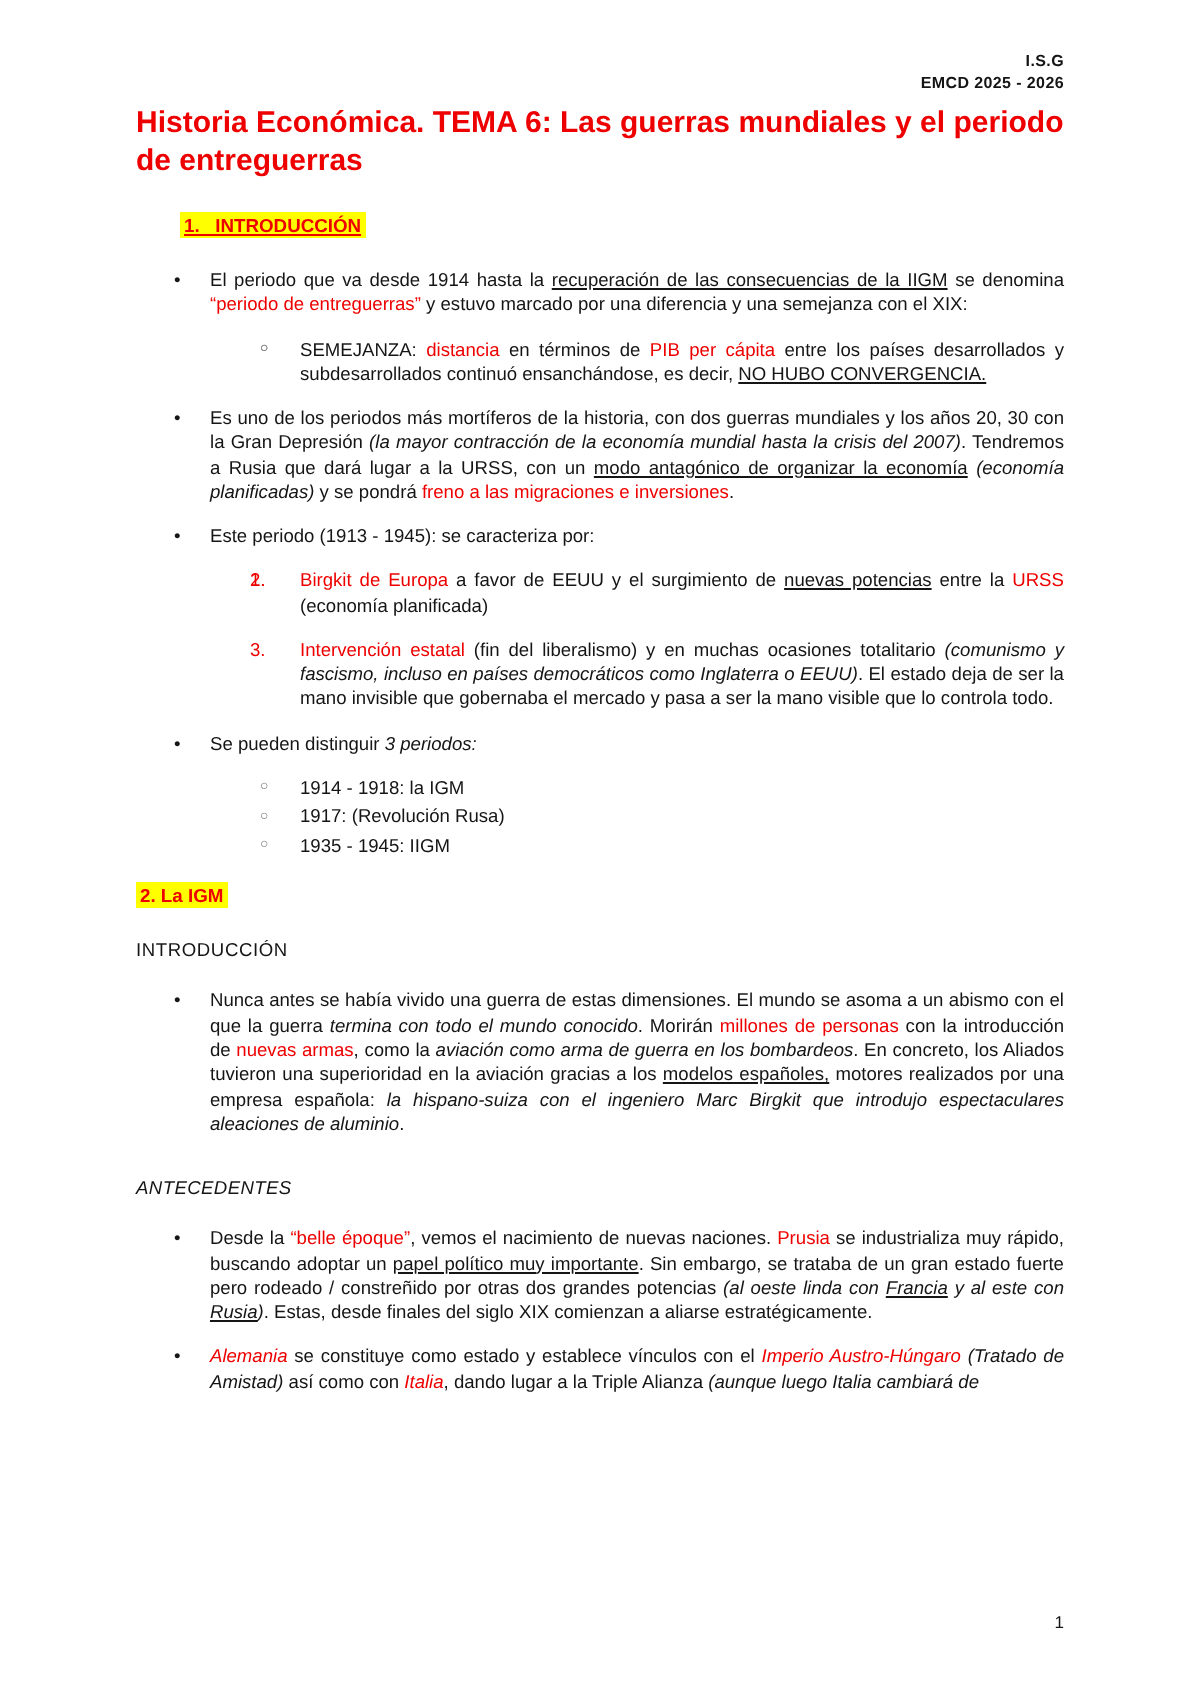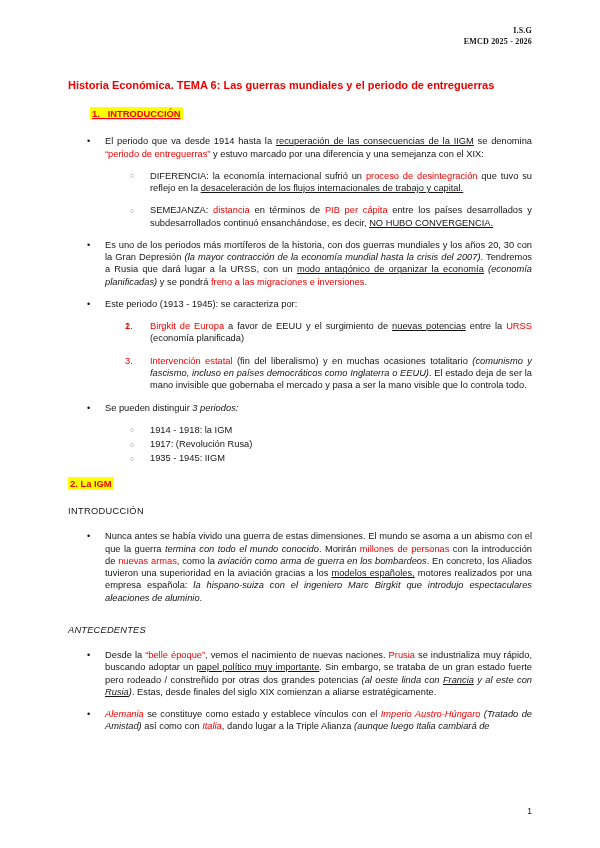--- a/index.html
+++ b/index.html
@@ -16,24 +16,24 @@
     -webkit-font-smoothing:antialiased;
   }
   .page{
     position:relative;box-sizing:border-box;
     width:600px;height:848px;
     padding:26px 68px 0 68px;
     background:#ffffff;overflow:hidden;
   }
   .header{
     text-align:right;font-size:8px;font-weight:bold;line-height:1.35;
-    margin-bottom:30px;letter-spacing:.2px;font-family:Liberation Serif, serif;
+    margin-bottom:4px;letter-spacing:.2px;
   }
   .title{
-    color:var(--red);font-weight:bold;font-size:11px;line-height:1.3;
+    color:var(--red);font-weight:bold;font-size:15px;line-height:1.3;
     margin-bottom:15px;
   }
   .blocks{font-size:9.3px;line-height:1.32;}
   .block{position:relative;margin:0 0 10px 0;}
   
   .h1{margin:16px 0 15px 22px;font-size:9.4px;}
   .h2{margin:13px 0 13px 0;font-size:9.4px;}
   .h-plain{margin:15px 0 13px 0;letter-spacing:.3px;}
   .h-italic{margin:20px 0 13px 0;letter-spacing:.2px;}
   
@@ -59,21 +59,21 @@
 
 <div class="page">
   <div class="header">
     <div>I.S.G</div>
     <div>EMCD 2025 - 2026</div>
   </div>
   <div class="title">Historia Económica. TEMA 6: Las guerras mundiales y el periodo de entreguerras</div>
   <div class="blocks">
       <div class="block h1"><span class="content"><span class="hl c-red b u">1.&nbsp;&nbsp;&nbsp;INTRODUCCIÓN</span></span></div>
       <div class="block bullet"><span class="marker ">•</span><span class="content"><span>El periodo que va desde 1914 hasta la </span><span class="u">recuperación de las consecuencias de la IIGM</span><span> se denomina </span><span class="c-red">“periodo de entreguerras”</span><span> y estuvo marcado por una diferencia y una semejanza con el XIX:</span></span></div>
-      <div class="block sub"><span class="marker ">○</span><span class="content"><span>DIFERENCIA: la economía internacional sufrió un </span><span class="c-red">proceso de desintegración</span><span> que tuvo su reflejo en la </span><span class="u">desaceleración de los flujos internacionales de trabajo y capital.</span></span></div>
+      <div class="block sub"><span class="marker ">○</span></div>
       <div class="block sub"><span class="marker ">○</span><span class="content"><span>SEMEJANZA: </span><span class="c-red">distancia</span><span> en términos de </span><span class="c-red">PIB per cápita</span><span> entre los países desarrollados y subdesarrollados continuó ensanchándose, es decir, </span><span class="u">NO HUBO CONVERGENCIA.</span></span></div>
       <div class="block bullet"><span class="marker ">•</span><span class="content"><span>Es uno de los periodos más mortíferos de la historia, con dos guerras mundiales y los años 20, 30 con la Gran Depresión </span><span class="i">(la mayor contracción de la economía mundial hasta la crisis del 2007)</span><span>. Tendremos a Rusia que dará lugar a la URSS, con un </span><span class="u">modo antagónico de organizar la economía</span><span> </span><span class="i">(economía planificadas)</span><span> y se pondrá </span><span class="c-red">freno a las migraciones e inversiones</span><span>.</span></span></div>
       <div class="block bullet"><span class="marker ">•</span><span class="content"><span>Este periodo (1913 - 1945): se caracteriza por:</span></span></div>
       <div class="block num"><span class="marker c-red">1.</span></div>
       <div class="block num"><span class="marker c-red">2.</span><span class="content"><span class="c-red">Birgkit de Europa</span><span> a favor de EEUU y el surgimiento de </span><span class="u">nuevas potencias</span><span> entre la </span><span class="c-red">URSS</span><span> (economía planificada)</span></span></div>
       <div class="block num"><span class="marker c-red">3.</span><span class="content"><span class="c-red">Intervención estatal</span><span> (fin del liberalismo) y en muchas ocasiones totalitario </span><span class="i">(comunismo y fascismo, incluso en países democráticos como Inglaterra o EEUU)</span><span>. El estado deja de ser la mano invisible que gobernaba el mercado y pasa a ser la mano visible que lo controla todo.</span></span></div>
       <div class="block bullet"><span class="marker ">•</span><span class="content"><span>Se pueden distinguir </span><span class="i">3 periodos:</span></span></div>
       <div class="block sub compact"><span class="marker ">○</span><span class="content"><span>1914 - 1918: la IGM</span></span></div>
       <div class="block sub compact"><span class="marker ">○</span><span class="content"><span>1917: (Revolución Rusa)</span></span></div>
       <div class="block sub compact"><span class="marker ">○</span><span class="content"><span>1935 - 1945: IIGM</span></span></div>

